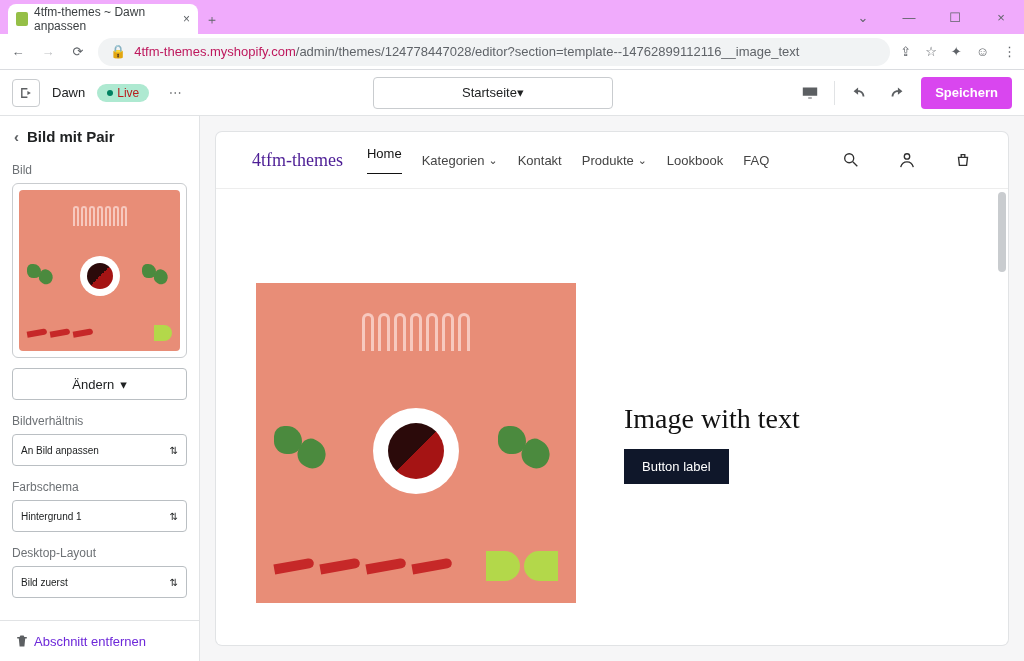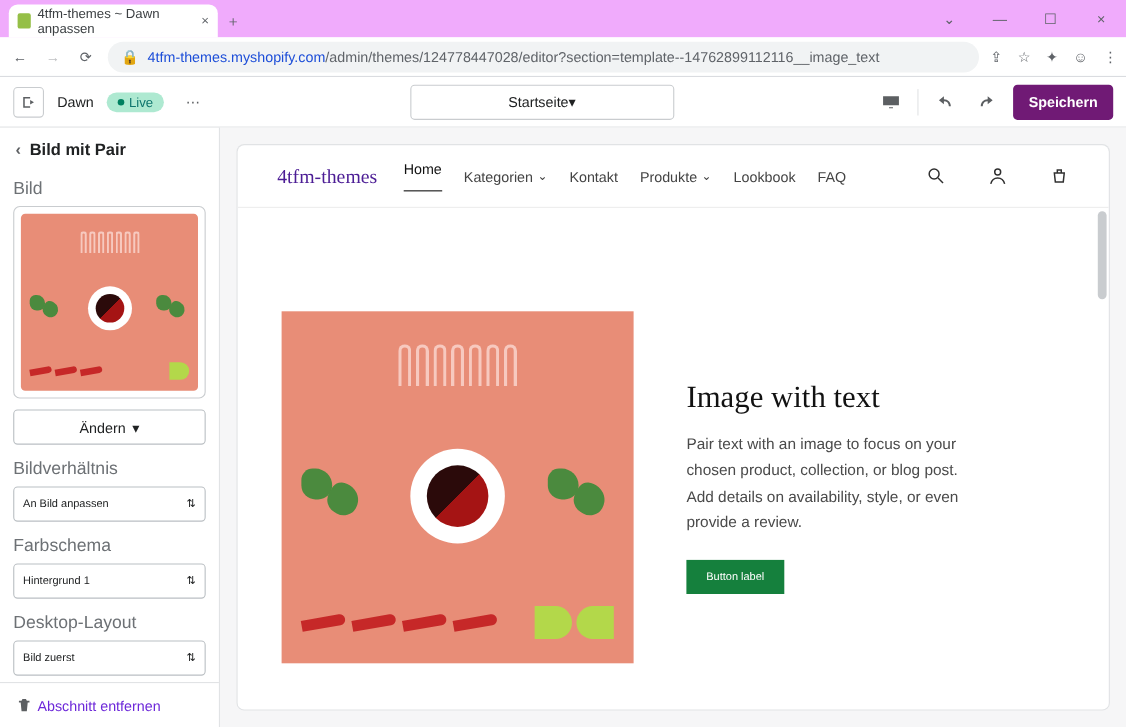--- a/index.html
+++ b/index.html
@@ -8,39 +8,39 @@
   .titlebar { height:34px; background:#f0abfc; display:flex; align-items:flex-end; padding-left:8px; }
   .tab { background:#fff; height:30px; width:190px; border-radius:8px 8px 0 0; display:flex; align-items:center; padding:0 8px; gap:6px; font-size:12px; color:#3c4043;}
   .tab .fav { width:14px; height:14px; background:#95bf47; border-radius:2px;}
   .tab .close { margin-left:auto; color:#5f6368; }
   .newtab { width:28px; height:28px; display:flex; align-items:center; justify-content:center; color:#5f6368; }
   .winctl { margin-left:auto; display:flex; height:34px;}
   .winctl span { width:46px; display:flex; align-items:center; justify-content:center; color:#5f6368;}
   .addrbar { height:36px; background:#fff; display:flex; align-items:center; padding:0 8px; gap:10px; border-bottom:1px solid #dadce0;}
   .addrbar .ic { color:#5f6368; width:20px; text-align:center;}
   .omnibox { flex:1; display:flex; align-items:center; background:#f1f3f4; border-radius:14px; height:28px; padding:0 12px; gap:8px; color:#5f6368; font-size:13px;}
-  .omnibox .url b { color:#1d4ed8; font-weight:500;}
+  .omnibox .url b { color:#be185d; font-weight:500;}
   .addrbar .right { display:flex; gap:14px; color:#5f6368;}
   
   .topbar { height:46px; border-bottom:1px solid #e1e3e5; display:flex; align-items:center; padding:0 12px; gap:12px;}
   .exitbtn { width:28px; height:28px; border:1px solid #c9cccf; border-radius:4px; display:flex; align-items:center; justify-content:center;}
-  .live { background:#aee9d1; color:#0f766e; border-radius:10px; padding:2px 10px; font-size:12px; display:flex; align-items:center; gap:4px;}
+  .live { background:#aee9d1; color:#b91c1c; border-radius:10px; padding:2px 10px; font-size:12px; display:flex; align-items:center; gap:4px;}
   .live .dot{width:6px;height:6px;background:#008060;border-radius:50%;}
   .more { width:28px; height:28px; display:flex; align-items:center; justify-content:center; color:#5c5f62;}
   .pagesel { margin:0 auto; border:1px solid #c9cccf; border-radius:4px; height:32px; width:240px; display:flex; align-items:center; padding:0 10px; justify-content:center; color:#202223;}
   .tbgroup { display:flex; align-items:center; gap:10px;}
   .iconbtn { width:28px; height:28px; display:flex; align-items:center; justify-content:center; border-radius:4px; color:#5c5f62;}
-  .savebtn { background:#701a75; color:#fff; border-radius:4px; height:32px; padding:0 14px; font-weight:600; display:flex; align-items:center; cursor:pointer;}
+  .savebtn { background:#d946ef; color:#fff; border-radius:4px; height:32px; padding:0 14px; font-weight:600; display:flex; align-items:center; cursor:pointer;}
   
   .main { display:flex; height:calc(661px - 34px - 36px - 46px);}
   .sidebar { width:200px; border-right:1px solid #e1e3e5; display:flex; flex-direction:column;}
   .sb-head { display:flex; align-items:center; gap:8px; padding:12px 14px; font-weight:600; font-size:15px;}
   .sb-head .chev{color:#5c5f62;}
   .sb-body{ padding:0 12px 12px; overflow:auto;}
-  .sb-label{font-size:16px;color:#6d7175;margin:6px 0 6px;}
+  .sb-label{font-size:12px;color:#6d7175;margin:6px 0 6px;}
   .thumb-card{border:1px solid #c9cccf;border-radius:6px;padding:6px;}
   .thumb{width:100%;aspect-ratio:1/1;border-radius:4px;background:#e88d77;display:flex;align-items:center;justify-content:space-between;flex-direction:column;padding:10px 8px;}
   .thumb .sprouts{height:26px;display:flex;gap:2px;align-items:flex-end;}
   .thumb .sprouts i{width:6px;height:20px;border:2px solid #f7c9bf;border-bottom:0;border-radius:6px 6px 0 0;}
   .thumb .midrow{display:flex;align-items:center;justify-content:space-between;width:100%;}
   .herb{width:30px;height:24px;position:relative;}
   .herb::before,.herb::after{content:"";position:absolute;width:14px;height:14px;background:#4b8a3e;border-radius:40% 60% 50% 50%;}
   .herb::after{left:12px;top:6px;transform:rotate(30deg);}
   .bowl{width:40px;height:40px;background:#fff;border-radius:50%;display:flex;align-items:center;justify-content:center;}
   .bowl-inner{width:26px;height:26px;border-radius:50%;background:linear-gradient(135deg,#2b0a0a 50%,#a51414 50%);}
@@ -72,21 +72,21 @@
   .bigimg .herb::before,.bigimg .herb::after{width:28px;height:28px;}
   .bigimg .herb::after{left:24px;top:14px;}
   .bigimg .bowl{width:86px;height:86px;}
   .bigimg .bowl-inner{width:56px;height:56px;}
   .bigimg .bottom-row{display:flex;align-items:center;justify-content:space-between;}
   .bigimg .chili{width:40px;height:10px;}
   .bigimg .lime{width:34px;height:30px;}
   .textcol{flex:1;color:#121212;}
   .textcol h2{font-family:Georgia,serif;font-weight:400;font-size:28px;margin:0 0 14px;}
   .textcol p{color:#4a4a4a;font-size:14px;line-height:1.7;margin:0 0 22px;max-width:260px;}
-  .btnlabel{background:#15803d;color:#fff;padding:10px 18px;display:inline-block;font-size:10px;}
+  .btnlabel{background:#0f172a;color:#fff;padding:10px 18px;display:inline-block;font-size:13px;}
   .vscroll{position:absolute;right:2px;top:60px;width:8px;height:80px;background:#c9cccf;border-radius:4px;}
   svg{display:block;}
 </style>
 </head>
 <body>
 
 <div class="titlebar">
   <div class="tab">
     <span class="fav"></span>
     <span>4tfm-themes ~ Dawn anpassen</span>
@@ -293,20 +293,19 @@
                 <div class="chili"></div>
               </div>
               <div style="display:flex;gap:4px;">
                 <div class="lime"></div>
                 <div class="lime" style="transform:scaleX(-1)"></div>
               </div>
             </div>
         </div>
         <div class="textcol">
           <h2>Image with text</h2>
-          <p>Pair text with an image to focus on your chosen product, collection, or blog post. Add details on availability, style, or even provide a review.</p>
           <span class="btnlabel">Button label</span>
         </div>
       </div>
       <div class="vscroll"></div>
     </div>
   </div>
 </div>
 
 </body></html>

